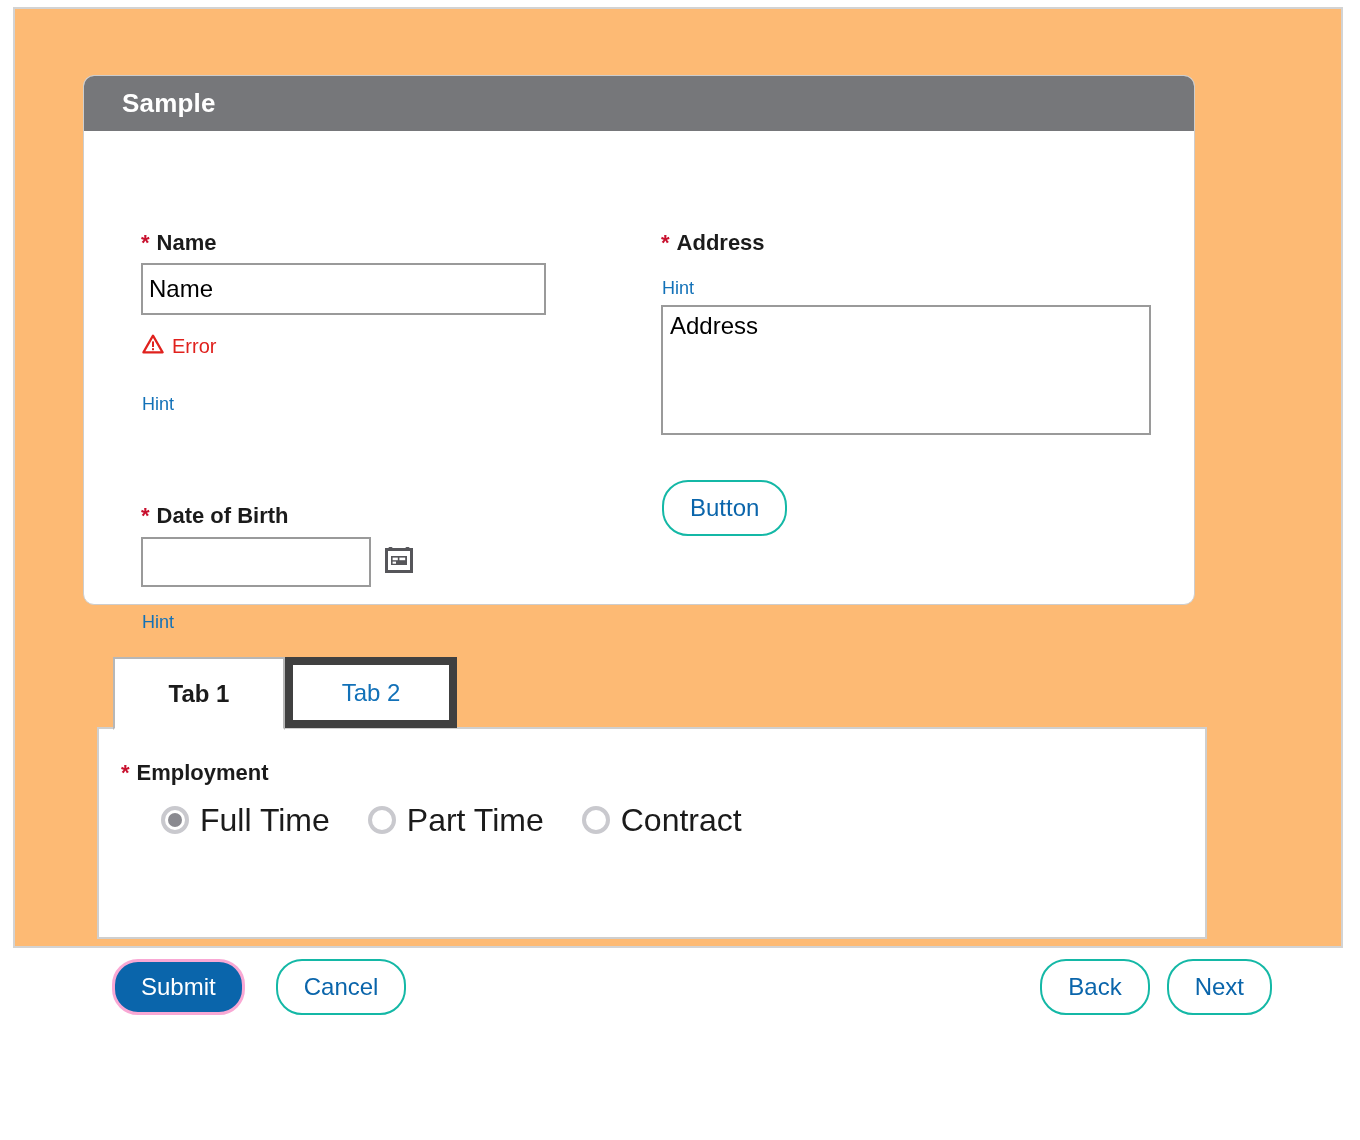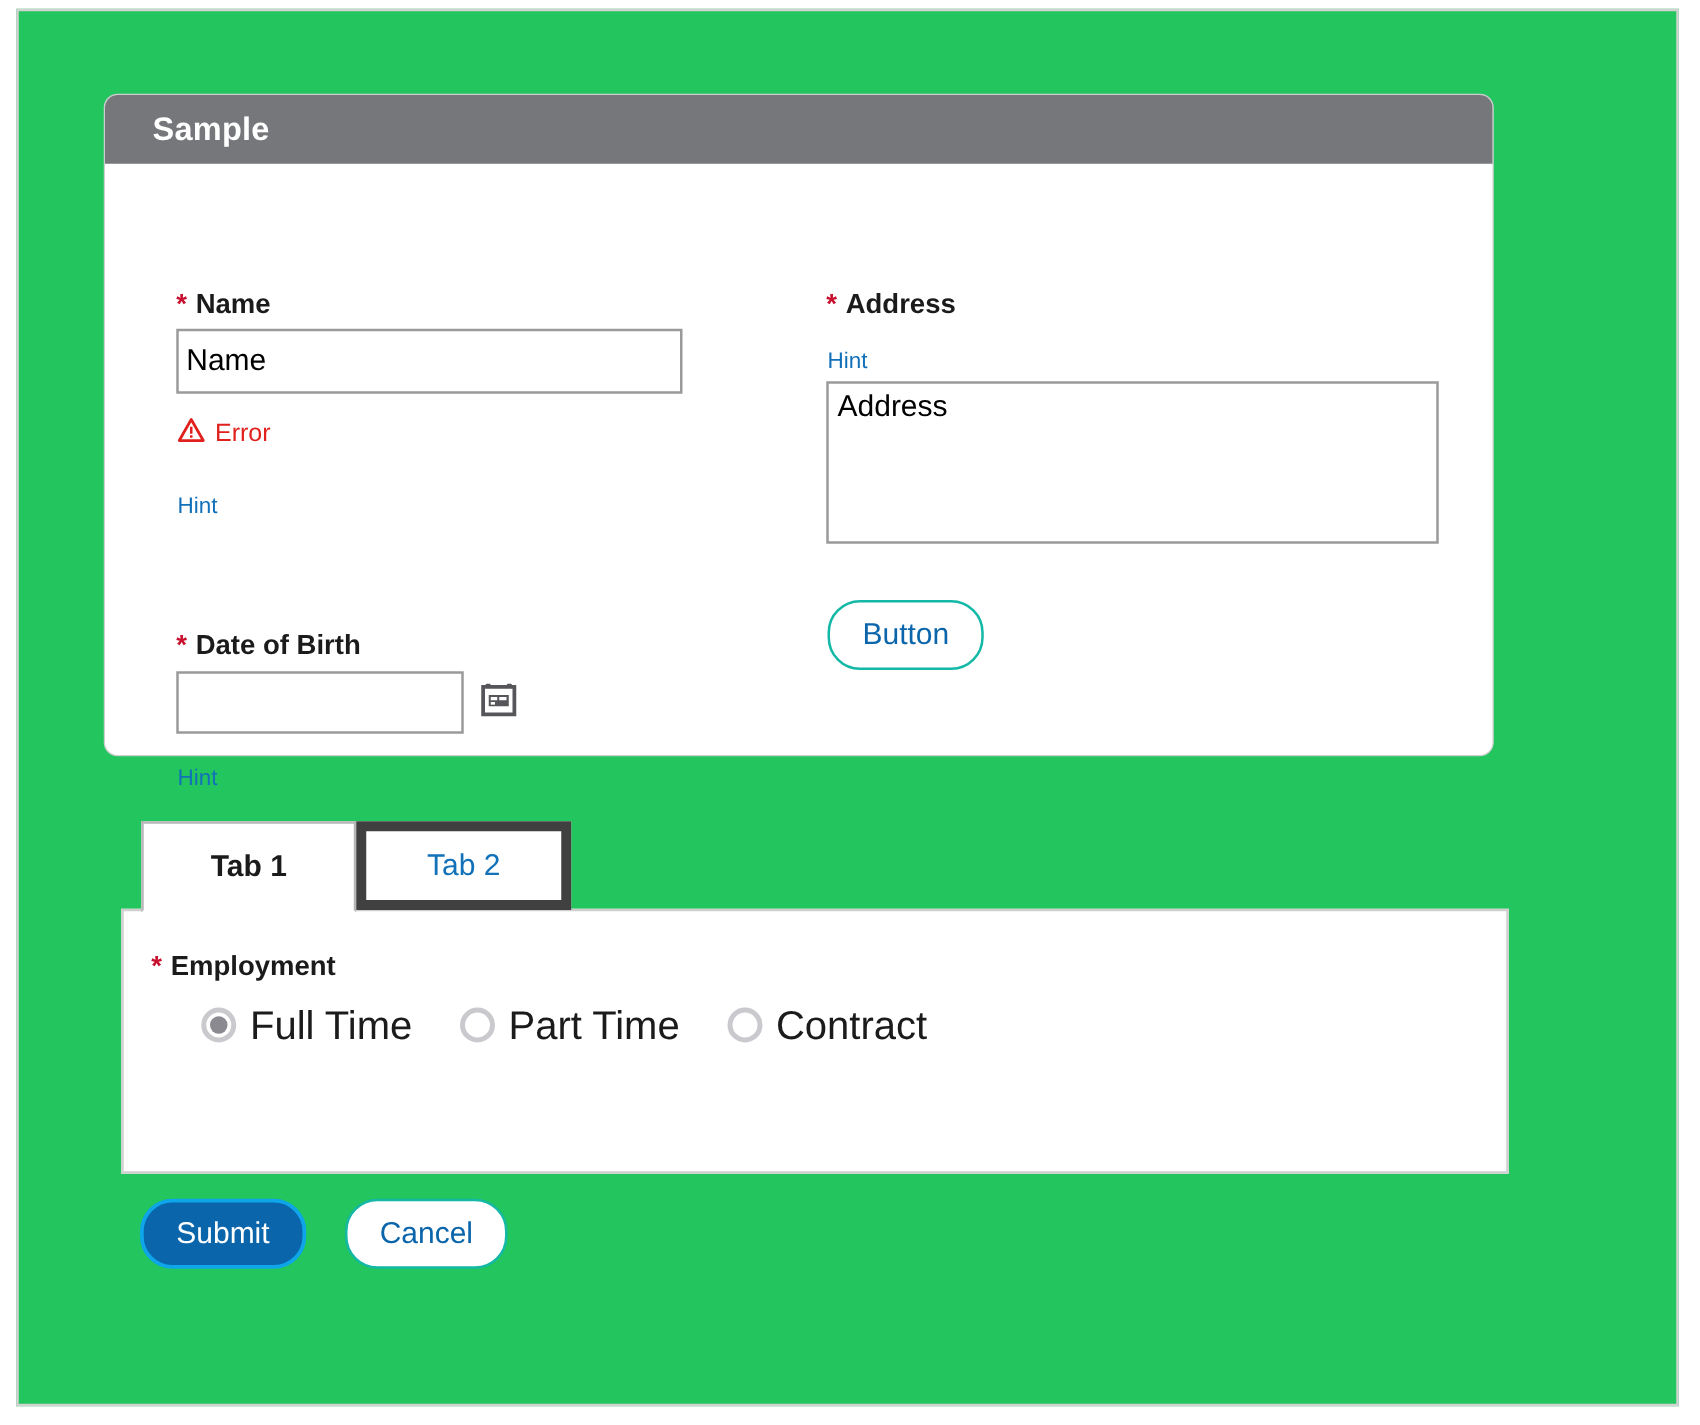--- a/index.html
+++ b/index.html
@@ -13,24 +13,24 @@
     font-family: "Liberation Sans", sans-serif;
     -webkit-font-smoothing: antialiased;
   }
 
   
   .page-frame {
     position: absolute;
     left: 13px;
     top: 7px;
     width: 1330px;
-    height: 1118px;
+    height: 941px;
     border: 2px solid #d3d3d3;
     box-sizing: border-box;
-    background: #22c55e;
+    background: #fdba74;
   }
 
   
   .card {
     position: absolute;
     left: 68px;
     top: 66px;
     width: 1112px;
     height: 530px;
     border: 1px solid #cdcdcd;
@@ -145,21 +145,21 @@
   .btn-outline {
     background: #ffffff;
     border: 2px solid #14b8a6;
     color: #0a65ab;
     border-radius: 26px;
     padding: 0 26px;
     height: 56px;
   }
   .btn-solid {
     background: #0a65ab;
-    border: 3px solid #0ea5e9;
+    border: 3px solid #f9a8d4;
     color: #ffffff;
     border-radius: 26px;
     padding: 0 26px;
     height: 56px;
   }
 
   
   .tabs-wrap {
     position: absolute;
     left: 82px;
@@ -368,15 +368,19 @@
       </div>
 
     </div>
   </div>
 
   <div class="footer">
     <div class="footer-left">
       <button class="btn btn-solid">Submit</button>
       <button class="btn btn-outline">Cancel</button>
     </div>
+    <div class="footer-right">
+      <button class="btn btn-outline">Back</button>
+      <button class="btn btn-outline">Next</button>
+    </div>
   </div>
 
 </div>
 
 </body></html>

